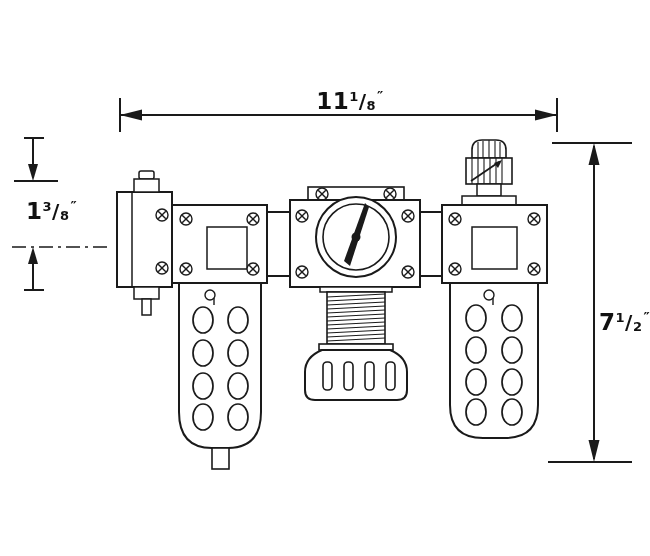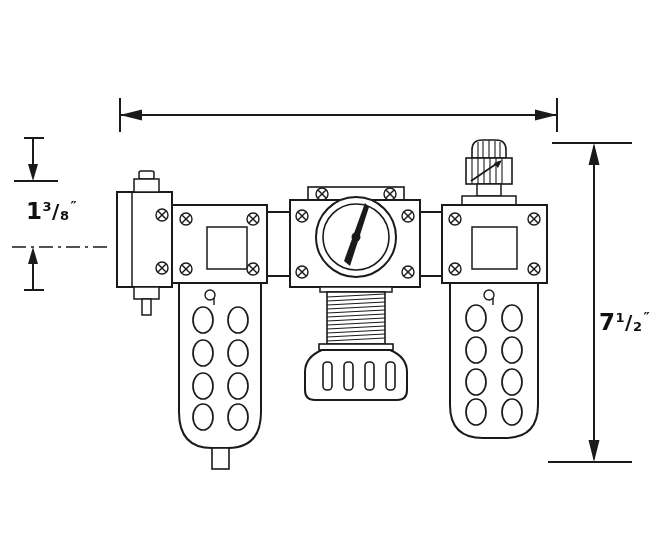--- a/index.html
+++ b/index.html
@@ -179,20 +179,23 @@
           <ellipse cx="476" cy="382" rx="10" ry="13"></ellipse>
             <ellipse cx="512" cy="382" rx="10" ry="13"></ellipse>
           <ellipse cx="476" cy="412" rx="10" ry="13"></ellipse>
             <ellipse cx="512" cy="412" rx="10" ry="13"></ellipse>
         </g>
       </g>
 
     </g>
   </svg>
 
+  <div id="width-label" class="dim-label">
+    <span class="whole">11</span><span class="num">1</span><span class="slash">/</span><span class="den">8</span><span class="unit">″</span>
+  </div>
 
   <div id="port-label" class="dim-label">
     <span class="whole">1</span><span class="num">3</span><span class="slash">/</span><span class="den">8</span><span class="unit">″</span>
   </div>
 
   <div id="height-label" class="dim-label">
     <span class="whole">7</span><span class="num">1</span><span class="slash">/</span><span class="den">2</span><span class="unit">″</span>
   </div>
 
 </div>

